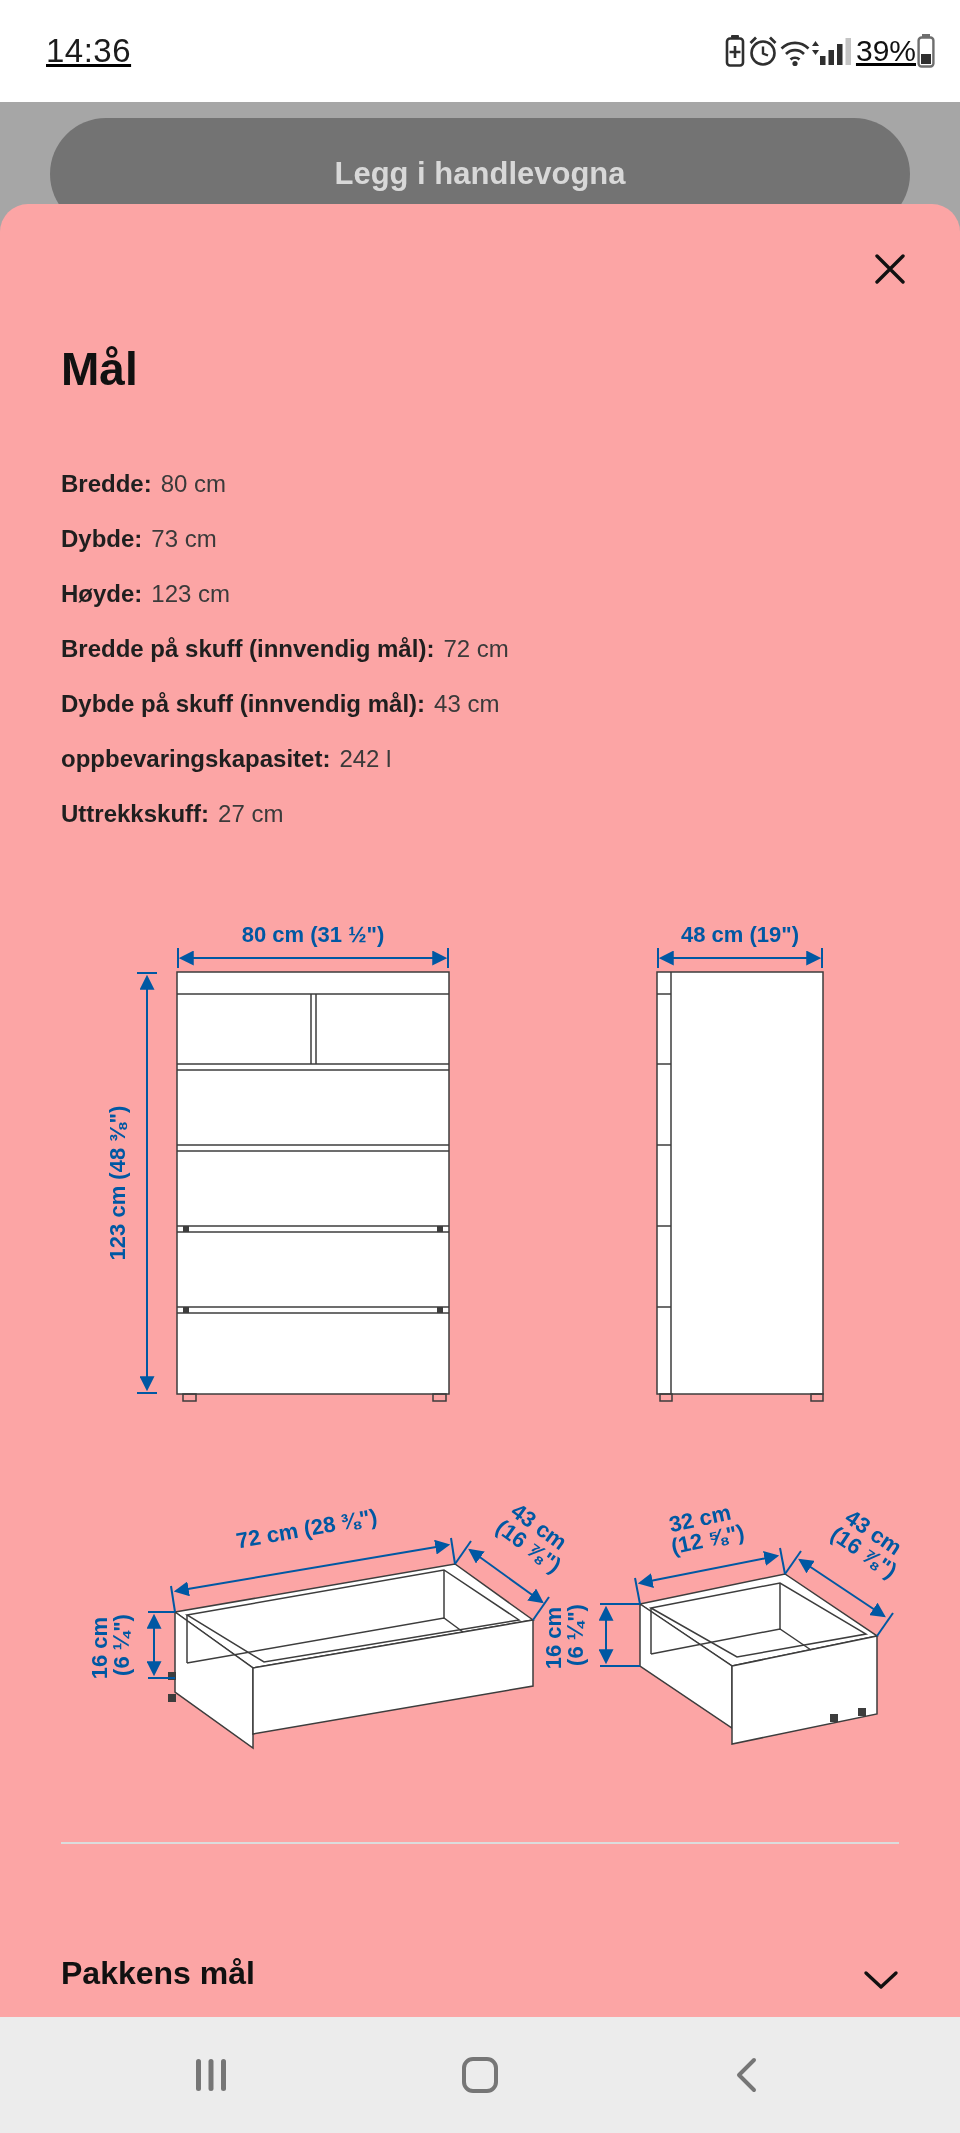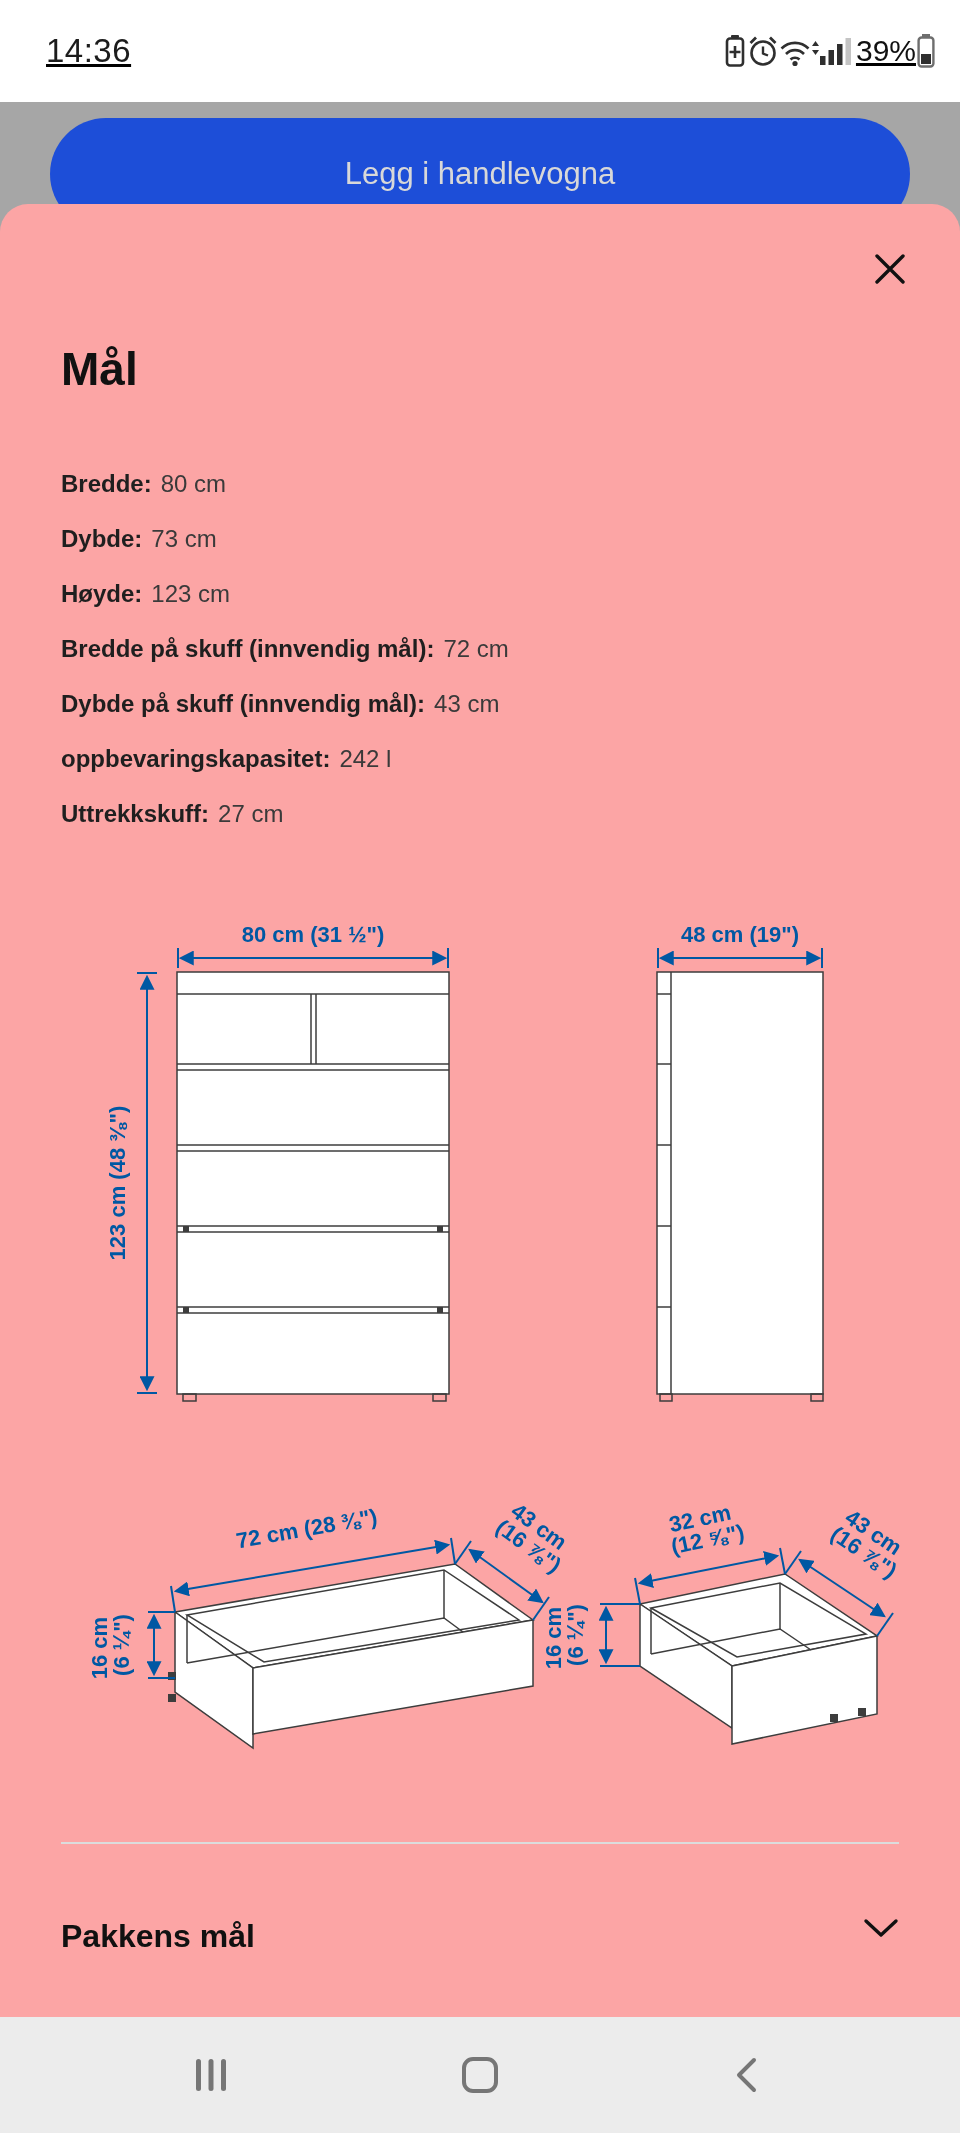--- a/index.html
+++ b/index.html
@@ -8,37 +8,37 @@
     font-family:"Liberation Sans","DejaVu Sans",sans-serif;
   }
   .statusbar{position:absolute;left:0;top:0;width:960px;height:102px;background:#fff;
     display:flex;align-items:center;justify-content:space-between;
     padding:0 24px 0 46px;box-sizing:border-box;text-decoration:underline;}
   .time{font-size:33px;color:#1c1c1c;letter-spacing:.5px;}
   .sicons{display:flex;align-items:center;}
   .pct{font-size:30px;color:#111;margin-left:3px;}
   .backdrop{position:absolute;left:0;top:102px;width:960px;height:150px;background:#a6a6a6;}
   .cartbtn{position:absolute;left:50px;top:16px;width:860px;height:112px;border-radius:56px;
-    background:#1d4ed8;border:none;display:flex;align-items:center;justify-content:center;
-    font-size:31px;font-weight:normal;color:#d8d8d8;font-family:inherit;cursor:pointer;}
+    background:#737373;border:none;display:flex;align-items:center;justify-content:center;
+    font-size:31px;font-weight:bold;color:#d8d8d8;font-family:inherit;cursor:pointer;}
   .modal{position:absolute;left:0;top:204px;width:960px;height:1813px;background:#fca5a5;
     border-radius:28px 28px 0 0;}
   .closebtn{position:absolute;left:863px;top:38px;width:54px;height:54px;background:none;border:none;
     padding:0;display:flex;align-items:center;justify-content:center;cursor:pointer;}
   .mtitle{position:absolute;left:61px;top:142px;font-size:46px;font-weight:bold;color:#111;
     margin:0;line-height:1;}
   .specs{position:absolute;left:61px;top:252px;}
   .srow{height:55px;line-height:55px;font-size:24px;color:#3a3a3a;white-space:nowrap;}
   .srow b{color:#1f1f1f;font-weight:bold;}
   .srow .val{margin-left:9px;}
   .diagram{position:absolute;left:0;top:686px;}
   .diagram text{font-family:"Liberation Sans","DejaVu Sans",sans-serif;}
   .divider{position:absolute;left:61px;top:1638px;width:838px;height:2px;background:#dcdcdc;}
   .accordion{position:absolute;left:61px;top:1714px;width:838px;height:74px;display:fl
-ex;align-items:flex-start;justify-content:space-between;background:none;border:none;padding:0;
+ex;align-items:flex-end;justify-content:space-between;background:none;border:none;padding:0;
     font-family:inherit;cursor:pointer;display:flex;}
   .acclabel{font-size:32px;font-weight:bold;color:#111;}
   .navbar{position:absolute;left:0;top:2017px;width:960px;height:116px;background:#ececec;}
   .navbtn{position:absolute;width:96px;height:96px;top:45px;background:none;border:none;
     display:flex;align-items:center;justify-content:center;padding:0;cursor:pointer;top:10px;}
   .nav-recents{left:163px;}
   .nav-home{left:432px;}
   .nav-back{left:701px;}
 </style>
 </head>

